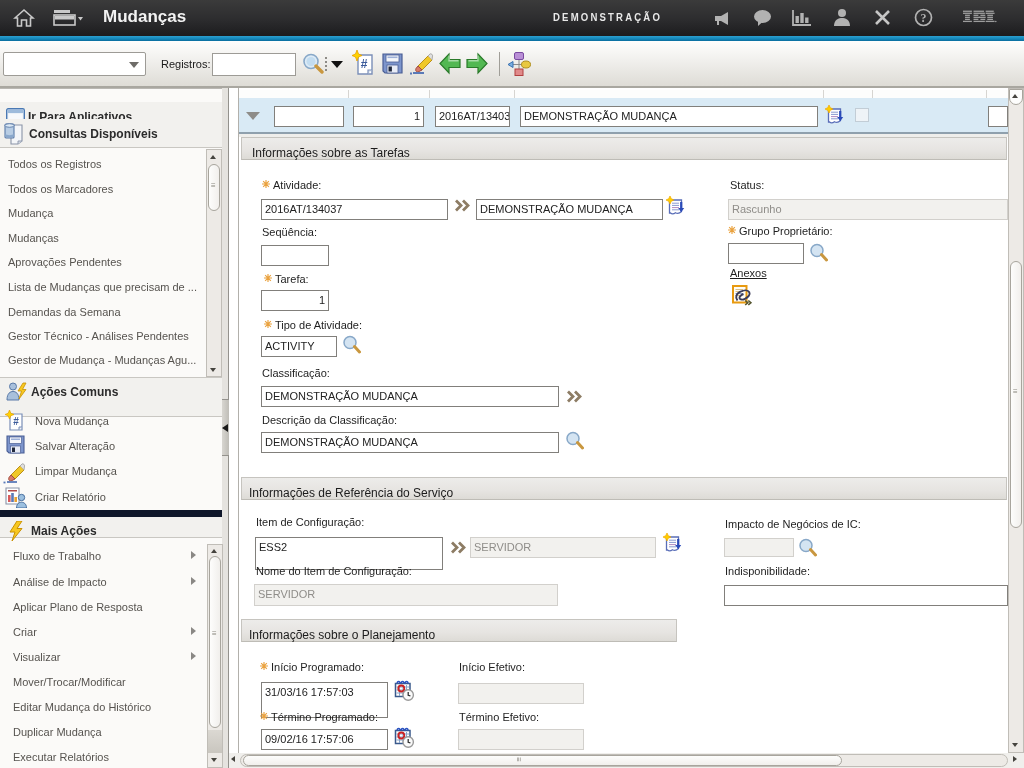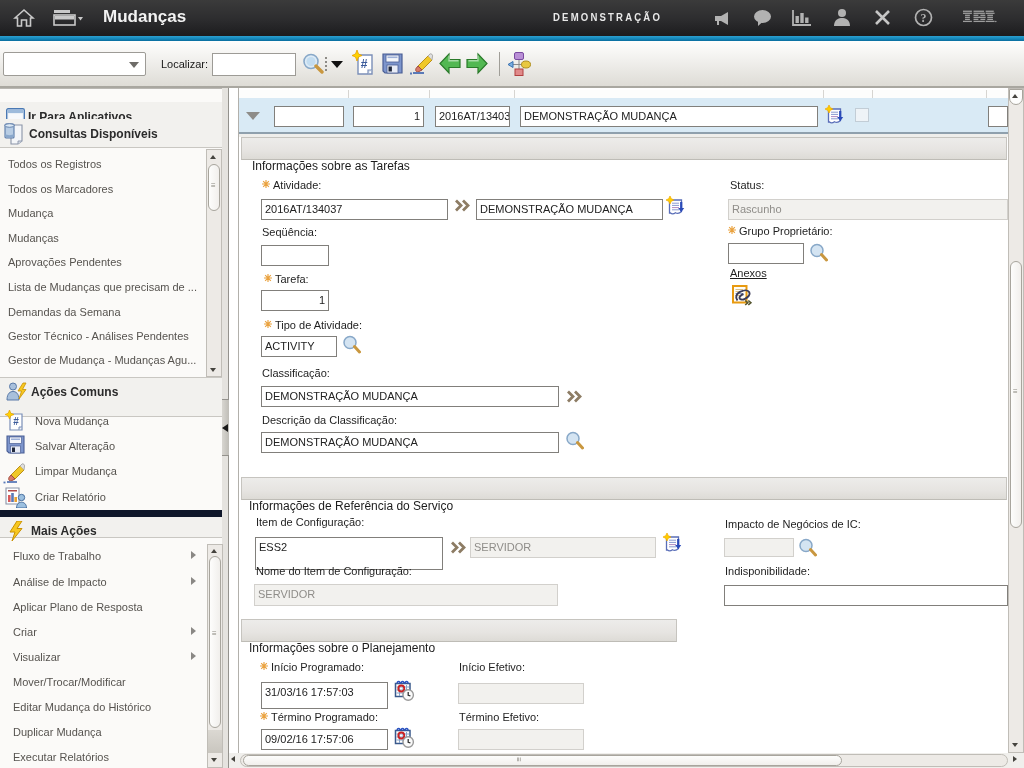--- a/index.html
+++ b/index.html
@@ -37,21 +37,21 @@
 #cbtn { left:222px; top:399px; width:7px; height:57px; background:linear-gradient(90deg,#d8d6d1,#bfbdb7); border-top:1px solid #94928d; border-bottom:1px solid #94928d; }
 #cbtn .a { position:absolute; left:0px; top:24px; width:0; height:0; border-top:4.5px solid transparent; border-bottom:4.5px solid transparent; border-right:6px solid #1a1a1a; }
 
 #content { left:229px; top:88px; width:795px; height:680px; background:#fff; }
 .vline { position:absolute; width:1px; background:#d7d5d1; }
 .inp { position:absolute; background:#fff; border:1px solid #817f7b; font-size:11px; color:#222; padding:0 3px; line-height:18px; white-space:nowrap; overflow:hidden; }
 .inp.ro { background:#f2f1ee; border:1px solid #d2d0cc; color:#8f8d89; }
 .inp.rt { text-align:right; }
 .lbl { position:absolute; font-size:11px; color:#1e1e1e; white-space:nowrap; }
 .sechead { position:absolute; left:241px; background:linear-gradient(180deg,#edecea 0%,#e6e4e1 60%,#dddbd6 100%); border:1px solid #c6c4bf; border-bottom:1px solid #bebcb6; }
-.sechead .t { position:absolute; left:10px; top:21px; font-size:12px; color:#1c1c1c; }
+.sechead .t { position:absolute; left:10px; top:8px; font-size:12px; color:#1c1c1c; }
 a.lnk { color:#1e1e1e; text-decoration:underline; }
 .ast { position:absolute; width:8px; height:8px; }
 </style>
 </head>
 <body>
 
 <div id="topbar" class="abs"></div>
 <div id="blueline" class="abs"></div>
 <div id="apptitle" class="abs">Mudanças</div>
 <div id="demotxt" class="abs">DEMONSTRAÇÃO</div>
@@ -112,21 +112,21 @@
       <rect x="13" y="12.5" width="14" height="1.6"></rect>
       <rect x="28" y="12.5" width="11" height="1.6"></rect>
     <circle cx="40.5" cy="13.5" r="1"></circle>
   </g>
 </svg>
 
 <div id="toolbar" class="abs"></div>
 <div id="tb-select" class="abs">
     <span class="arr"></span>
   </div>
-<div id="tb-label" class="abs">Localizar:</div>
+<div id="tb-label" class="abs">Registros:</div>
 <div id="tb-input" class="abs"></div>
 <svg class="abs" style="left:302px;top:53px" width="22" height="22" viewBox="0 0 22 22">
   <circle cx="9" cy="8.5" r="7" fill="#ddebf6" stroke="#88a8c8" stroke-width="1.6"></circle>
   <circle cx="9" cy="8.5" r="4.5" fill="#c2dcf0" stroke="none"></circle>
   <path d="M14 13 L20 19" stroke="#c9973f" stroke-width="3.4" stroke-linecap="round"></path>
 </svg>
 <div class="abs" style="left:325px;top:57px;width:2px;height:14px;background:repeating-linear-gradient(180deg,#8d8b86 0 2px,transparent 2px 4px)"></div>
 <div class="abs" style="left:331px;top:61px;width:0;height:0;border-left:6px solid transparent;border-right:6px solid transparent;border-top:7px solid #111"></div>
 <svg class="abs" style="left:351px;top:50px" width="25" height="27" viewBox="0 0 25 27">
   <path d="M7 5 L21 5 L21 24 L7 24 Z" fill="#fff" stroke="#7b8fb8" stroke-width="1.4"></path>
@@ -391,21 +391,21 @@
 <div class="lbl" style="left:725px;top:565px">Indisponibilidade:</div>
 <div class="inp" style="left:724px;top:585px;width:284px;height:21px"></div>
 <div class="sechead abs" style="top:619px;width:436px;height:23px">
     <span class="t" style="left:7px">Informações sobre o Planejamento</span>
   </div>
 
 <svg class="ast abs" style="left:260px;top:662px" viewBox="0 0 9 9">
     <path d="M4.5 0 L4.5 9 M0 4.5 L9 4.5 M1.3 1.3 L7.7 7.7 M7.7 1.3 L1.3 7.7" stroke="#eaa23f" stroke-width="1.3"></path>
   </svg>
 <div class="lbl" style="left:271px;top:661px">Início Programado:</div>
-<div class="inp" style="left:261px;top:682px;width:127px;height:27px">31/03/16 17:57:03</div>
+<div class="inp" style="left:261px;top:682px;width:127px;height:36px">31/03/16 17:57:03</div>
 <svg class="abs" style="left:394px;top:679px" width="21" height="22" viewBox="0 0 21 22">
   <rect x="1.5" y="4.5" width="14.5" height="13" fill="#fff" stroke="#3a5a8c" stroke-width="1.5"></rect>
   <path d="M3.2 4.5 C3.2 1.8 6 1.8 6 4.5 M7.2 4.5 C7.2 1.8 10 1.8 10 4.5 M11.2 4.5 C11.2 1.8 14 1.8 14 4.5" fill="none" stroke="#2a52c0" stroke-width="1.5"></path>
   <path d="M2.5 8 L15 8 M2.5 11 L15 11 M2.5 14 L15 14" stroke="#88a4c8" stroke-width="1"></path>
   <path d="M5.5 6 L5.5 17 M9 6 L9 17 M12.5 6 L12.5 17" stroke="#88a4c8" stroke-width="1"></path>
   <circle cx="7.3" cy="9.5" r="3" fill="none" stroke="#cc2222" stroke-width="1.8"></circle>
   <circle cx="14.2" cy="16" r="5.2" fill="#fbfbfb" stroke="#9a9a9a" stroke-width="1.4"></circle>
   <path d="M14.2 13 L14.2 16.3 L16.4 16.8" stroke="#333" stroke-width="1.3" fill="none"></path>
 </svg>
 <div class="lbl" style="left:459px;top:661px">Início Efetivo:</div>

